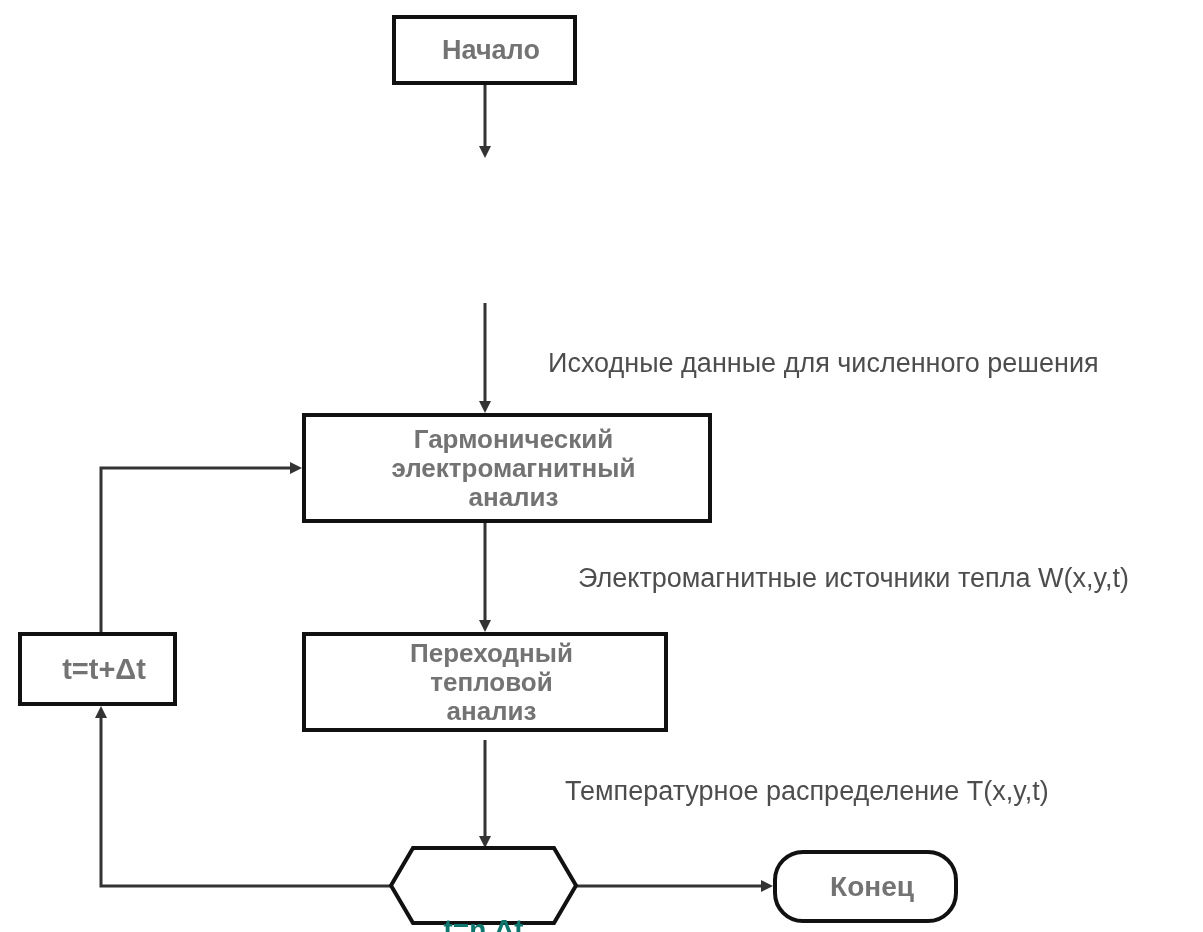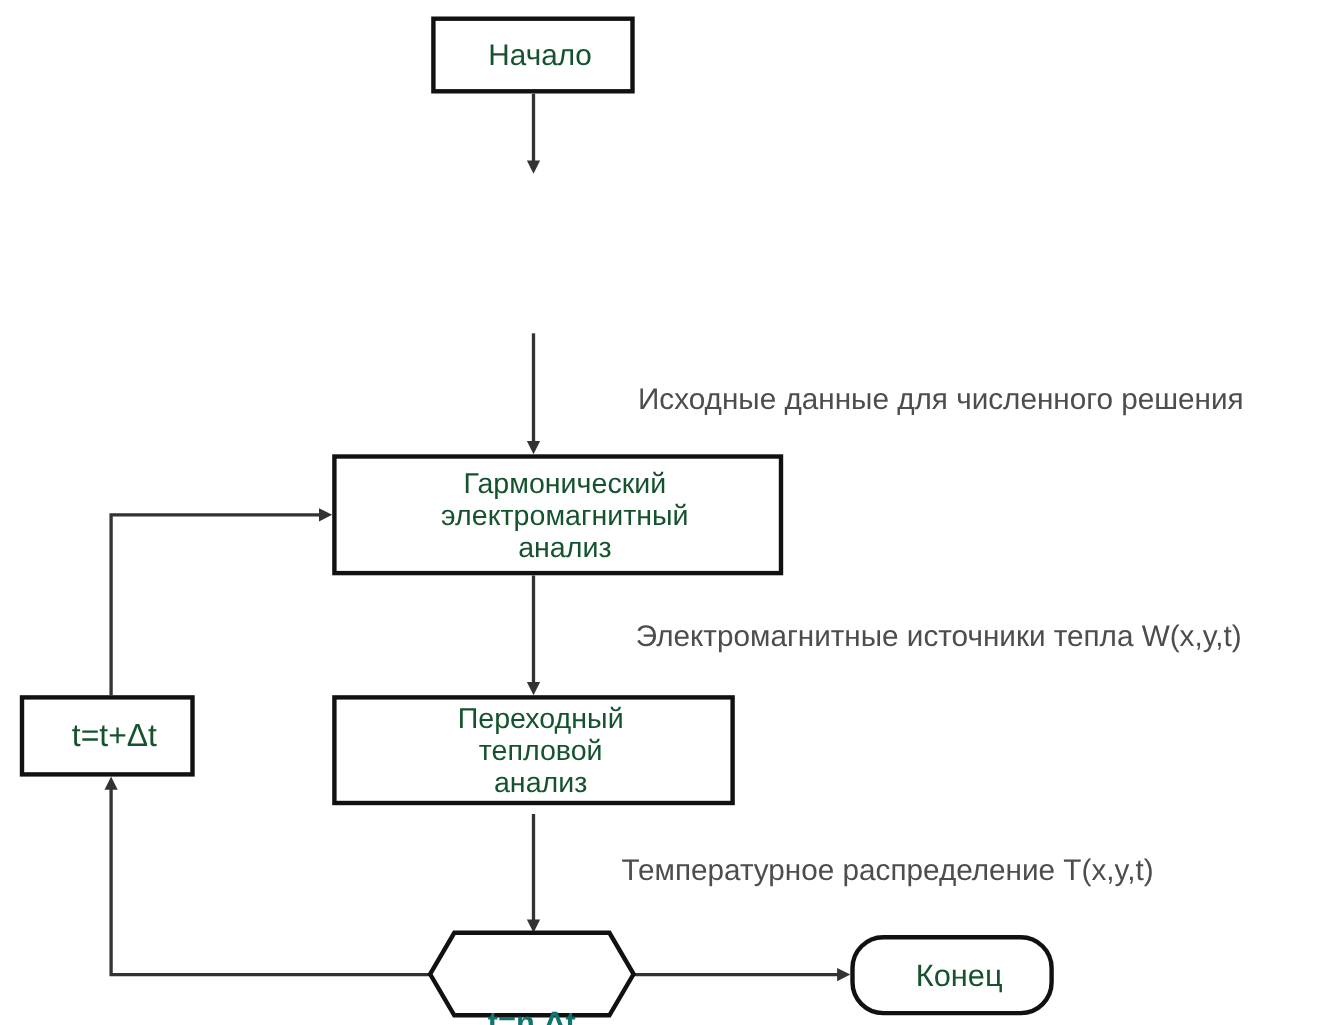--- a/index.html
+++ b/index.html
@@ -24,22 +24,22 @@
   .node {
     position: absolute;
     box-sizing: border-box;
     border: 4px solid #111111;
     background: #ffffff;
     display: flex;
     flex-direction: column;
     align-items: center;
     justify-content: center;
     text-align: center;
-    color: #14532d;
-    font-weight: normal;
+    color: #737373;
+    font-weight: bold;
     padding-left: 13px;
   }
   .node .ln { display: block; }
   .node-start   { left: 392px; top: 15px;  width: 185px; height: 70px;  font-size: 27px; }
   .node-pre     { left: 138px; top: 158px; width: 690px; height: 145px; font-size: 26px; line-height: 30px; }
   .node-harm    { left: 302px; top: 413px; width: 410px; height: 110px; font-size: 26px; line-height: 29px; }
   .node-thermal { left: 302px; top: 632px; width: 366px; height: 100px; font-size: 26px; line-height: 29px; }
   .node-tstep   { left: 18px;  top: 632px; width: 159px; height: 74px;  font-size: 29px; }
   .node-end     { left: 773px; top: 850px; width: 185px; height: 73px;  font-size: 28px; border-radius: 30px; }
   .hex-label {
@@ -47,21 +47,21 @@
     left: 391px; top: 892px; width: 185px; height: 75px;
     display: flex; align-items: center; justify-content: center;
     font-size: 28px; font-weight: bold; color: #0f766e;
   }
   .edge-label {
     position: absolute;
     color: #4d4d4d;
     font-size: 27px;
     white-space: nowrap;
   }
-  .edge-label-1 { left: 580px; top: 348px; }
+  .edge-label-1 { left: 548px; top: 348px; }
   .edge-label-2 { left: 578px; top: 563px; text-align: center; }
   .edge-label-3 { left: 565px; top: 776px; }
 </style>
 </head>
 <body>
 
 <div class="canvas">
 
   <svg class="wires" viewBox="0 0 1203 932" xmlns="http://www.w3.org/2000/svg">
 

